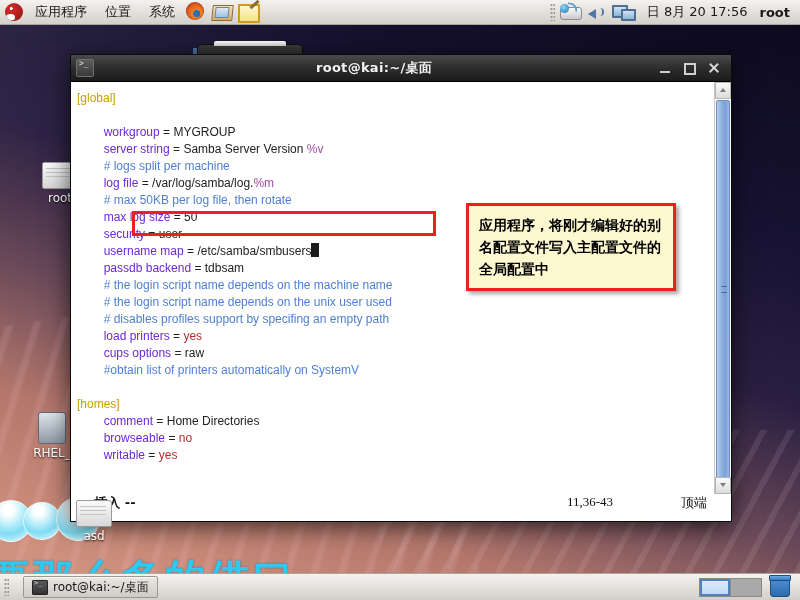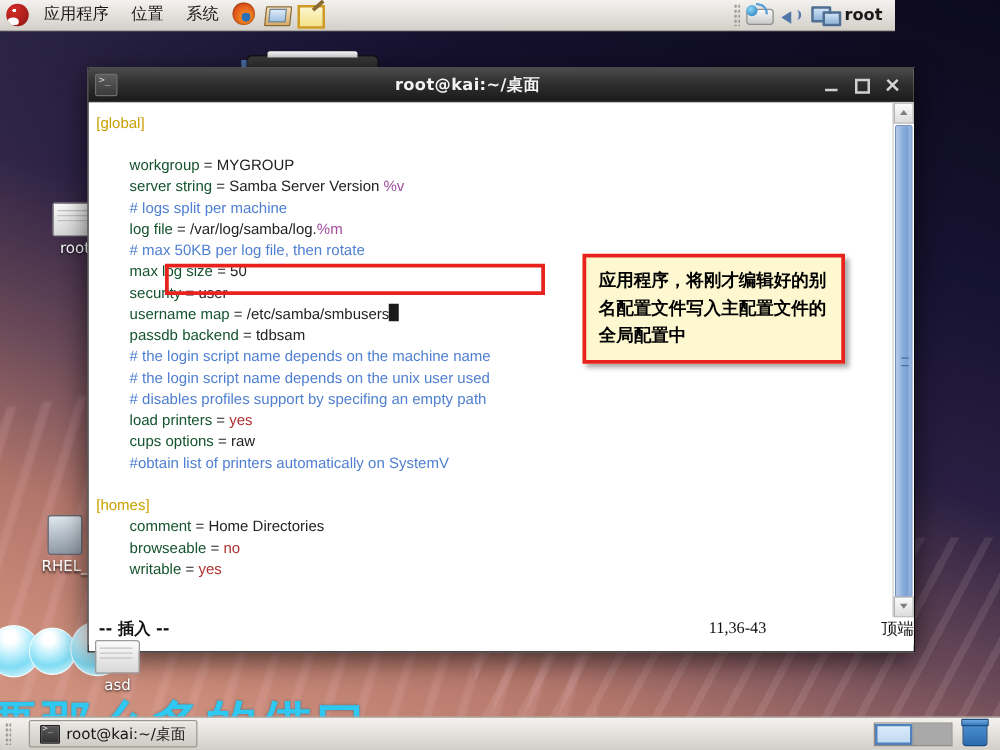--- a/index.html
+++ b/index.html
@@ -22,21 +22,21 @@
     transform:rotate(-8deg);
     filter:blur(1px);
   }
   #wall-streaks2{
     position:absolute;left:380px;top:430px;width:480px;height:200px;
     background:repeating-linear-gradient(118deg, rgba(255,225,230,0.10) 0px, rgba(255,225,230,0.10) 6px, rgba(255,255,255,0) 6px, rgba(255,255,255,0) 24px);
   }
 
   
   #top-panel{
-    position:absolute;left:0;top:0;width:716px;height:24px;
+    position:absolute;left:0;top:0;width:800px;height:24px;
     background:linear-gradient(#f4f2ef,#e2dfda 55%,#d4d0ca);
     border-bottom:1px solid #a9a49c;
     display:flex;align-items:center;
     font-size:13px;color:#1a1a1a;
     z-index:40;
   }
   #top-panel .pmenu{padding:0 9px;line-height:22px;cursor:default;}
   .redhat-logo{
     width:18px;height:18px;margin:0 3px 0 5px;border-radius:50%;
     background:radial-gradient(circle at 35% 30%, #fff 0 8%, #cf2a27 9%, #8a1512 100%);
@@ -209,21 +209,21 @@
   #term-body{
     position:relative;height:412px;background:#ffffff;display:flex;
   }
   #term-text{
     flex:1;padding:8px 0 0 6px;
     font-family:Liberation Sans, sans-serif;
     font-size:12px;line-height:17px;white-space:pre;color:#000;
     overflow:hidden;position:relative;
   }
   .c-section{color:#c8a000;}
-  .c-key{color:#14532d;text-align:center;}
+  .c-key{color:#6d28d9;text-align:center;}
   .c-val{color:#222;}
   .c-str{color:#b03030;}
   .c-comment{color:#4f7fd0;}
   .c-special{color:#a04fa0;}
   .cursor-blk{
     display:inline-block;width:8px;height:14px;background:#1a1a1a;vertical-align:-2px;
   }
 
   
   #term-scroll{
@@ -251,21 +251,21 @@
   }
 
   #status-bar{
     height:22px;background:#fff;border-top:0;
     display:flex;
     font-family:"DejaVu Sans Mono","Liberation Mono",monospace;
     font-size:13px;color:#111;padding-left:8px;position:relative;
   }
   #st-mode{font-family:"DejaVu Sans","Liberation Sans",sans-serif;font-weight:bold;}
   #st-pos{position:absolute;left:496px;font-family:Liberation Serif, serif;}
-  #st-top{position:absolute;left:634px;font-family:Liberation Sans, sans-serif;}
+  #st-top{position:absolute;left:610px;font-family:Liberation Sans, sans-serif;}
 
   
   #red-box{
     position:absolute;left:61px;top:156px;width:298px;height:19px;
     border:3px solid #e8221c;z-index:30;pointer-events:none;
   }
   
   #annotation{
     position:absolute;left:466px;top:203px;width:210px;height:88px;z-index:35;
     background:#fdf8cf;border:3px solid #e8221c;
@@ -327,21 +327,21 @@
 <div class="bubble" style="left:56px;top:497px;width:42px;height:42px;"></div>
 
 <div class="desk-icon" style="left:22px;top:162px;">
   <span class="glyph folder-glyph"></span>
   <span>root</span>
 </div>
 <div class="desk-icon" style="left:14px;top:412px;">
   <span class="glyph drive-glyph"></span>
   <span>RHEL_</span>
 </div>
-<div class="desk-icon" style="left:56px;top:500px;z-index:22;margin-top:12px;">
+<div class="desk-icon" style="left:56px;top:500px;z-index:22;">
   <span class="glyph folder-glyph"></span>
   <span>asd</span>
 </div>
 
 <div id="wall-text">要那么多的借口</div>
 
 <div id="ghost-side"></div>
 <div id="ghost-win"></div>
 
 <div id="top-panel">
@@ -362,20 +362,21 @@
   <div class="dots"></div>
   <div class="tray-ico">
       <div class="net-ico"></div>
     </div>
   <div class="tray-ico">
       <div class="vol-ico"></div>
     </div>
   <div class="tray-ico">
       <div class="disp-ico"></div>
     </div>
+  <div id="clock">日  8月 20 17:56</div>
   <div id="user-name">root</div>
 </div>
 
 <div id="term-window">
 
   <div id="title-bar">
     <div id="title-icon"></div>
     <div id="title-text">root@kai:~/桌面</div>
     <div id="win-buttons">
       <div class="wb wb-min"></div>

